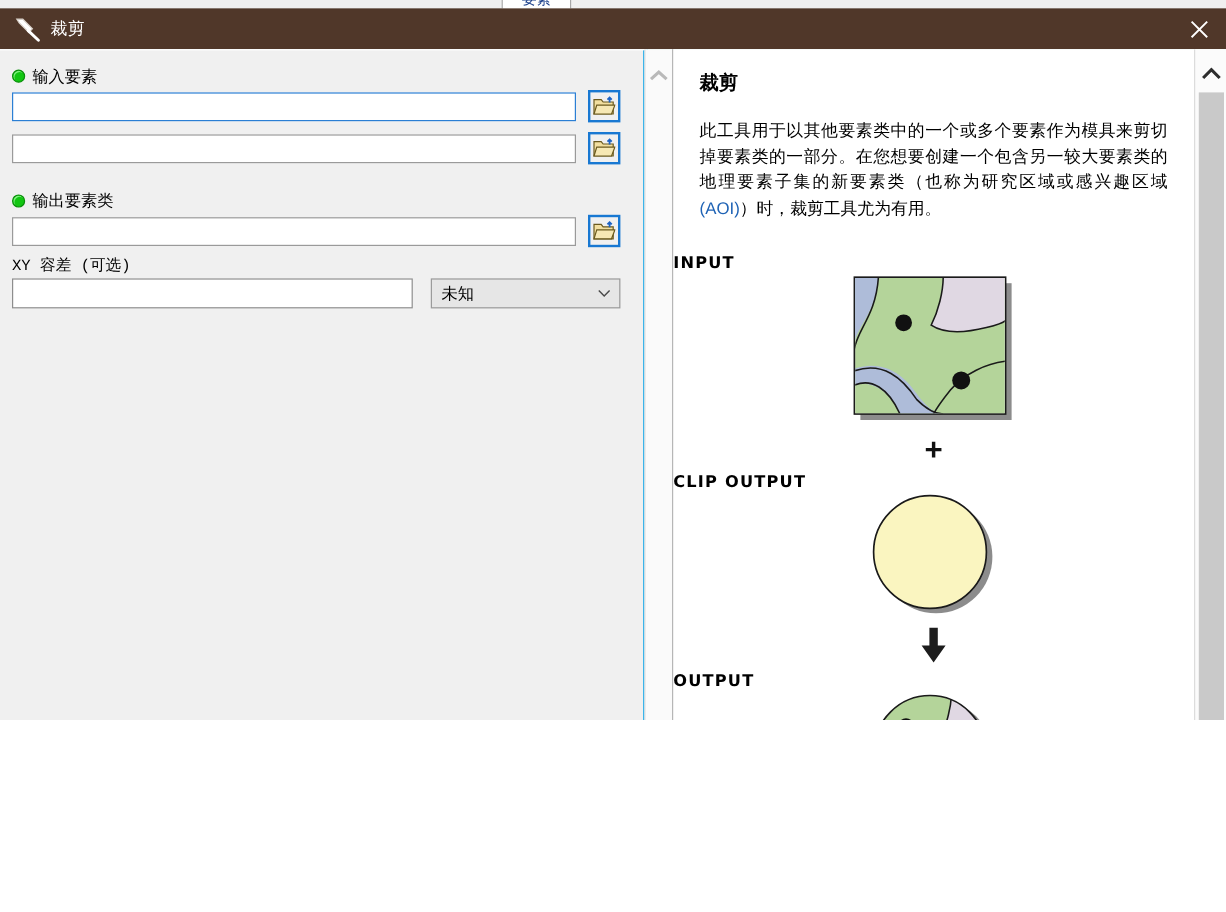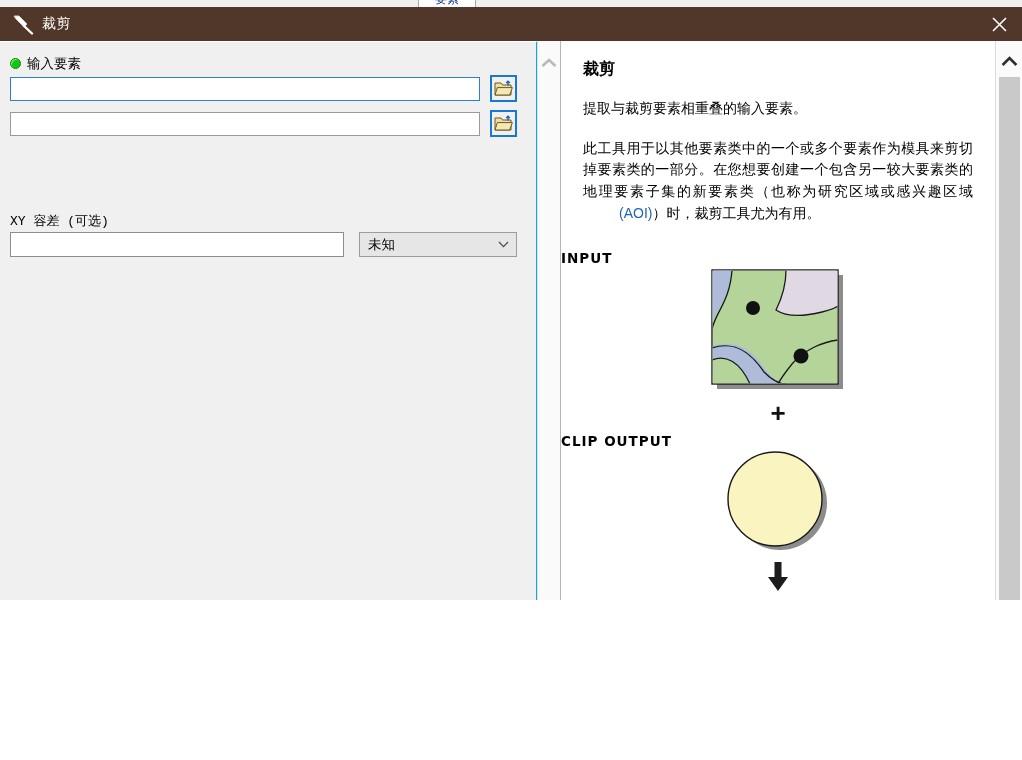--- a/index.html
+++ b/index.html
@@ -153,21 +153,21 @@
     position: absolute; left: 0; top: 0; width: 434px; height: 671px;
     overflow: hidden;
   }
   .help-h1 {
     margin: 18px 0 0 22px; font-size: 16px; font-weight: bold; color: #000;
   }
   .help-p {
     margin: 18px 22px 0 22px; font-size: 14px; color: #000;
     line-height: 1.55; text-align: justify;
   }
-  .help-p .aoi { color: #1f63b5; margin-left: 36px; }
+  .help-p .aoi { color: #1f63b5; }
 
   
   .diagram { position: relative; margin-top: 26px; }
   .dg-label {
     text-align: left; font-size: 13.5px; font-weight: bold;
     letter-spacing: 1px; color: #000; font-family: "DejaVu Sans", sans-serif;
   }
   .dg-center { display: flex; justify-content: center; }
   .plus-sign {
     font-size: 26px; font-weight: bold; line-height: 1;
@@ -250,20 +250,36 @@
             <div class="browse-btn">
               <svg width="19" height="17" viewBox="0 0 19 17">
                 <path d="M1 3 L7 3 L8.6 5 L17 5 L17 15 L1 15 Z" fill="#f2dfa0" stroke="#6b5a1e" stroke-width="1"></path>
                 <path d="M3.3 7.6 L18.4 7.6 L15.6 15 L1 15 Z" fill="#f6e8b4" stroke="#6b5a1e" stroke-width="1"></path>
                 <path d="M14 1.2 L14 5.4 M12.2 3 L14 1.2 L15.8 3" stroke="#1c63c4" stroke-width="1.5" fill="none"></path>
               </svg>
             </div>
           </div>
         </div>
 
+        <div class="param-row" style="top:117px;">
+          <div class="param-label">
+            <span class="req-dot"></span>
+            <span>输出要素类</span>
+          </div>
+          <div class="field-line">
+            <input class="txtinput" type="text" value="" style="">
+            <div class="browse-btn">
+              <svg width="19" height="17" viewBox="0 0 19 17">
+                <path d="M1 3 L7 3 L8.6 5 L17 5 L17 15 L1 15 Z" fill="#f2dfa0" stroke="#6b5a1e" stroke-width="1"></path>
+                <path d="M3.3 7.6 L18.4 7.6 L15.6 15 L1 15 Z" fill="#f6e8b4" stroke="#6b5a1e" stroke-width="1"></path>
+                <path d="M14 1.2 L14 5.4 M12.2 3 L14 1.2 L15.8 3" stroke="#1c63c4" stroke-width="1.5" fill="none"></path>
+              </svg>
+            </div>
+          </div>
+        </div>
 
         <div class="param-row" style="top:170px;">
           <div class="xy-label">XY 容差 (可选)</div>
           <div class="xy-line">
             <input class="xy-input" type="text" value="" style="">
             <div class="xy-select">
               <span>未知</span>
               <svg class="chev-dn" viewBox="0 0 11 7">
                 <path d="M1 1 L5.5 5.6 L10 1" stroke="#4a4a4a" stroke-width="1.2" fill="none"></path>
               </svg>
@@ -301,21 +317,20 @@
           <path d="M3 1.5 L8.6 8 L3 14.5" stroke="#555555" stroke-width="2.2" fill="none"></path>
         </svg>
       </div>
     </div>
 
     <div class="help-panel">
       <div class="help-scrollarea">
 
         <div class="help-h1">裁剪</div>
 
-        <div class="help-p">提取与裁剪要素相重叠的输入要素。</div>
 
         <div class="help-p"><span>此工具用于以其他要素类中的一个或多个要素作为模具来剪切掉要素类的一部分。在您想要创建一个包含另一较大要素类的地理要素子集的新要素类（也称为研究区域或感兴趣区域 </span><span class="aoi">(AOI)</span><span>）时，裁剪工具尤为有用。</span></div>
 
         <div class="diagram">
 
           <div class="dg-label">INPUT</div>
 
           <div class="dg-center">
             <svg width="136" height="125" viewBox="0 0 136 125">
               <rect x="7" y="9" width="126" height="114" fill="#8c8c8c"></rect>

